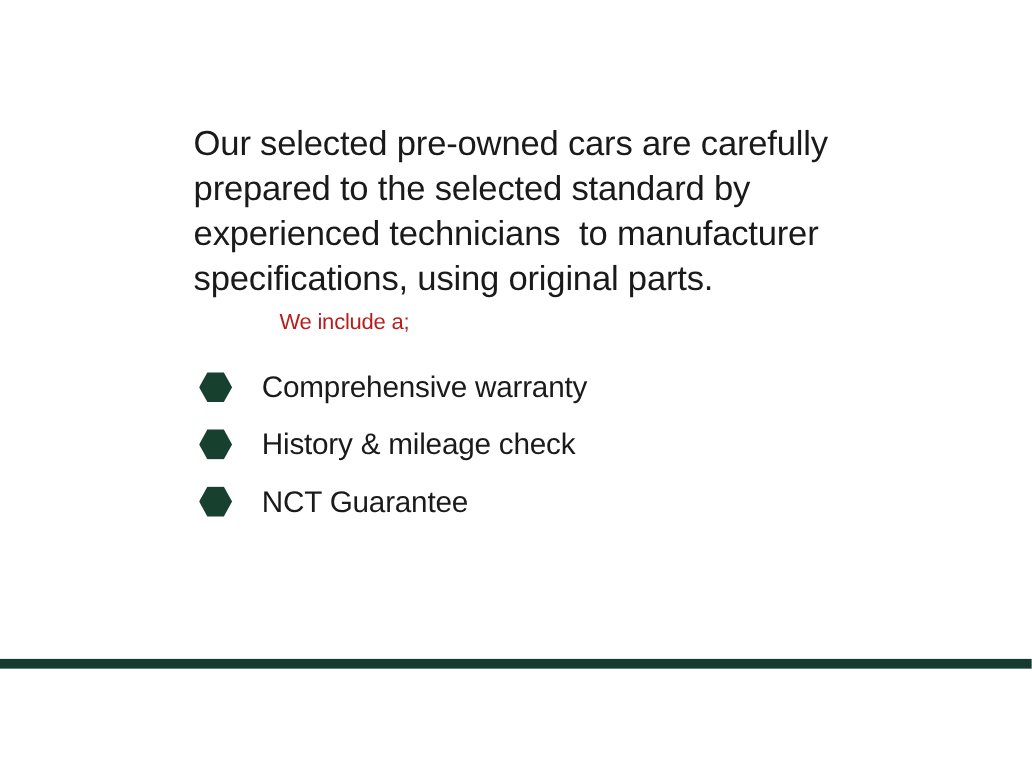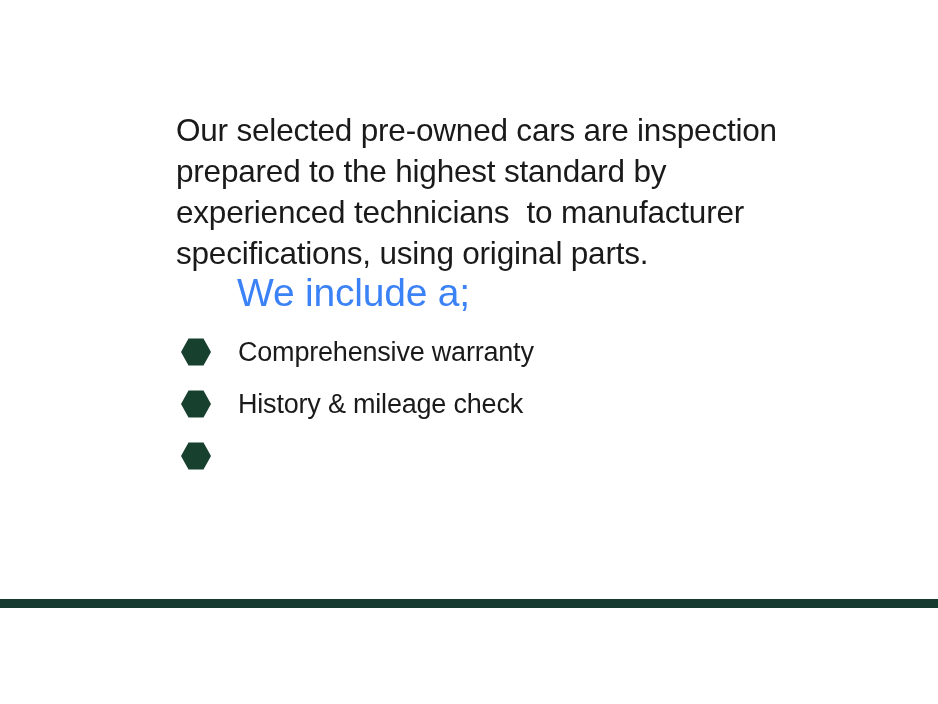--- a/index.html
+++ b/index.html
@@ -31,25 +31,25 @@
     line-height: 41px;
     color: #1a1a1a;
     font-weight: 400;
     letter-spacing: -0.2px;
     white-space: pre-wrap;
   }
 
   
   .include-lead {
     position: absolute;
-    left: 237px;
+    left: 254px;
     top: 274px;
-    font-size: 39px;
+    font-size: 20px;
     line-height: 38px;
-    color: #3b82f6;
+    color: #b91c1c;
     font-weight: 400;
     letter-spacing: -0.2px;
   }
 
   
   .bullet-list {
     position: absolute;
     left: 181px;
     top: 326px;
     margin: 0;
@@ -93,35 +93,36 @@
     width: 938px;
     height: 96px;
     background: #ffffff;
   }
 </style>
 </head>
 <body>
 
 <div class="slide">
 
-  <p class="intro-paragraph">Our selected pre-owned cars are inspection prepared to the highest standard by experienced technicians  to manufacturer specifications, using original parts.</p>
+  <p class="intro-paragraph">Our selected pre-owned cars are carefully prepared to the selected standard by experienced technicians  to manufacturer specifications, using original parts.</p>
 
   <div class="include-lead">We include a;</div>
 
   <ul class="bullet-list">
     <li class="bullet-item">
       <span class="bullet-marker"></span>
       <span class="bullet-label">Comprehensive warranty</span>
     </li>
     <li class="bullet-item">
       <span class="bullet-marker"></span>
       <span class="bullet-label">History &amp; mileage check</span>
     </li>
     <li class="bullet-item">
       <span class="bullet-marker"></span>
+      <span class="bullet-label">NCT Guarantee</span>
     </li>
   </ul>
 
   <div class="footer-rule"></div>
 
   <div class="footer">
     
     
 
     

